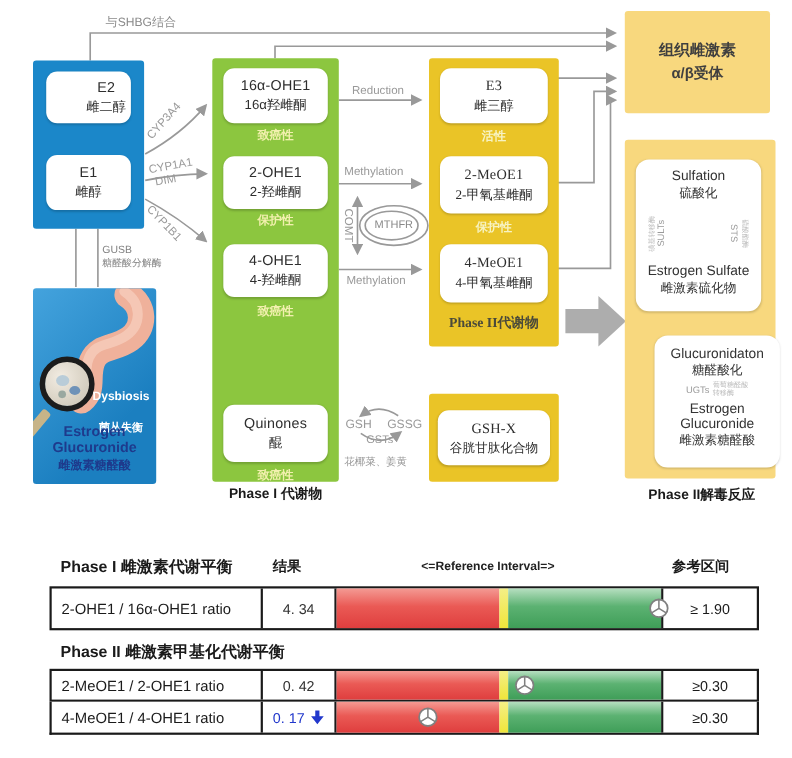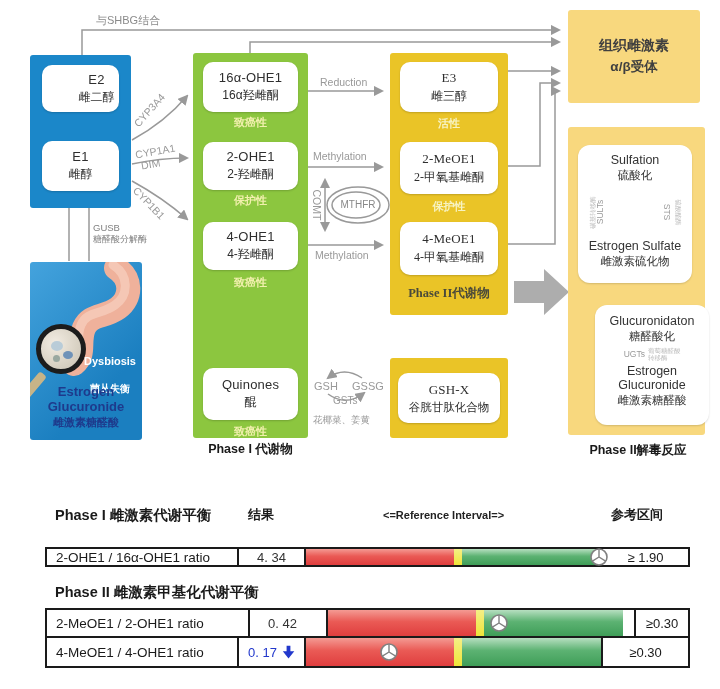--- a/index.html
+++ b/index.html
@@ -246,38 +246,38 @@
     </div>
   </div>
 
   <div class="abs" style="left:0;top:470px;width:720px;height:219px;">
 
     <div class="rep-h" style="left:55px;top:36px;">Phase I 雌激素代谢平衡</div>
     <div class="rep-ch" style="left:248px;top:36px;">结果</div>
     <div class="rep-ref-h" style="left:383px;top:39px;">&lt;=Reference Interval=&gt;</div>
     <div class="rep-ch" style="left:611px;top:36px;">参考区间</div>
 
-    <div class="rrow" style="top:77px;height:20px;">
+    <div class="rrow" style="top:63px;height:40px;">
       <div class="c-label">2-OHE1 / 16α-OHE1 ratio</div>
       <div class="c-result">4. 34</div>
       <div class="c-bar">
         <div class="bar-red"></div>
         <div class="bar-yellow"></div>
         <div class="bar-green"></div>
         <svg class="marker" width="19" height="19" viewBox="0 0 19 19" style="left: 99.3%;">
           <circle cx="9.5" cy="9.5" r="8" fill="#fff" stroke="#808080" stroke-width="1.6"></circle>
           <path d="M9.5,9.5 L9.5,1.8 M9.5,9.5 L2.9,13.6 M9.5,9.5 L16.1,13.6" stroke="#808080" stroke-width="1.4" fill="none"></path>
         </svg>
       </div>
       <div class="c-ref">≥ 1.90</div>
     </div>
 
     <div class="rep-h" style="left:55px;top:113px;">Phase II 雌激素甲基化代谢平衡</div>
 
-    <div class="rrow" style="top:138px;height:30px;gap:11px;">
+    <div class="rrow" style="top:138px;height:30px;">
       <div class="c-label">2-MeOE1 / 2-OHE1 ratio</div>
       <div class="c-result">0. 42</div>
       <div class="c-bar">
         <div class="bar-red"></div>
         <div class="bar-yellow"></div>
         <div class="bar-green"></div>
         <svg class="marker" width="19" height="19" viewBox="0 0 19 19" style="left: 58%;">
           <circle cx="9.5" cy="9.5" r="8" fill="#fff" stroke="#808080" stroke-width="1.6"></circle>
           <path d="M9.5,9.5 L9.5,1.8 M9.5,9.5 L2.9,13.6 M9.5,9.5 L16.1,13.6" stroke="#808080" stroke-width="1.4" fill="none"></path>
         </svg>

